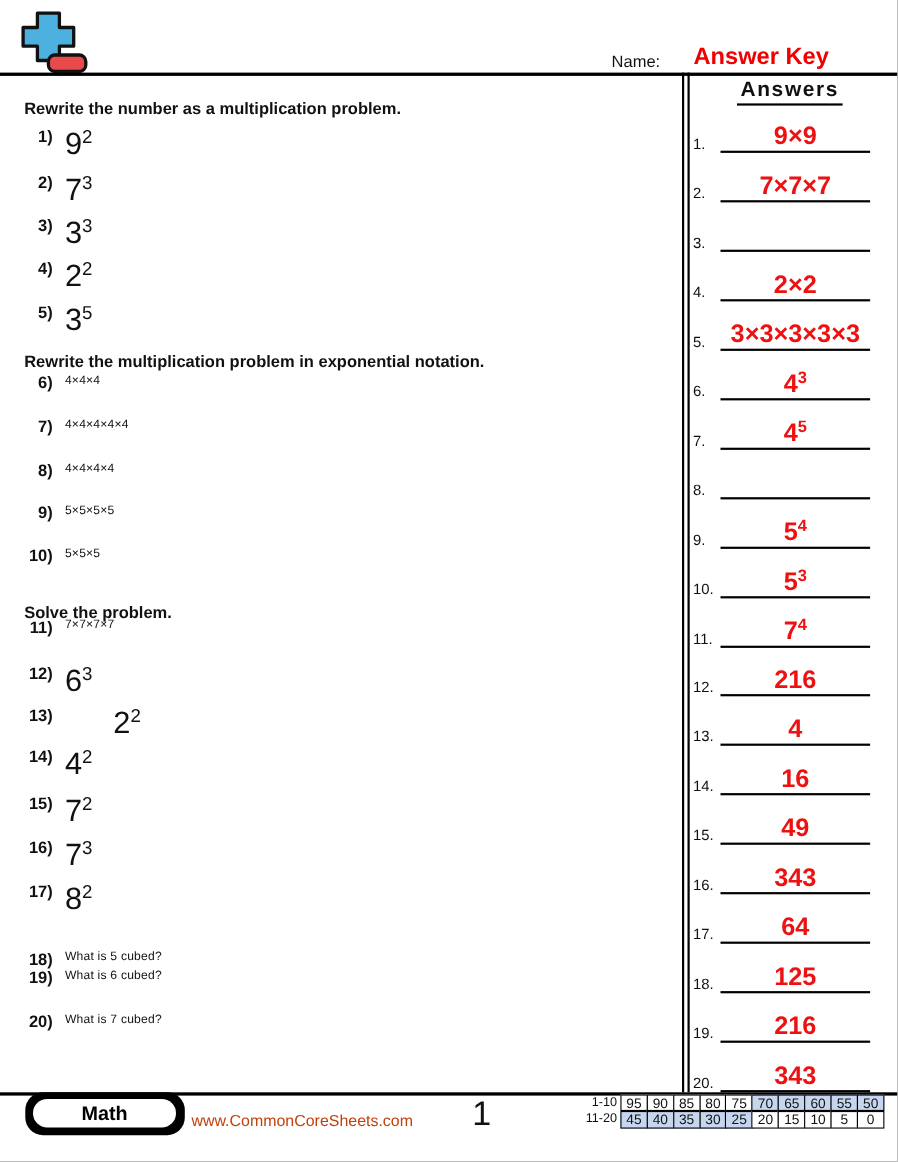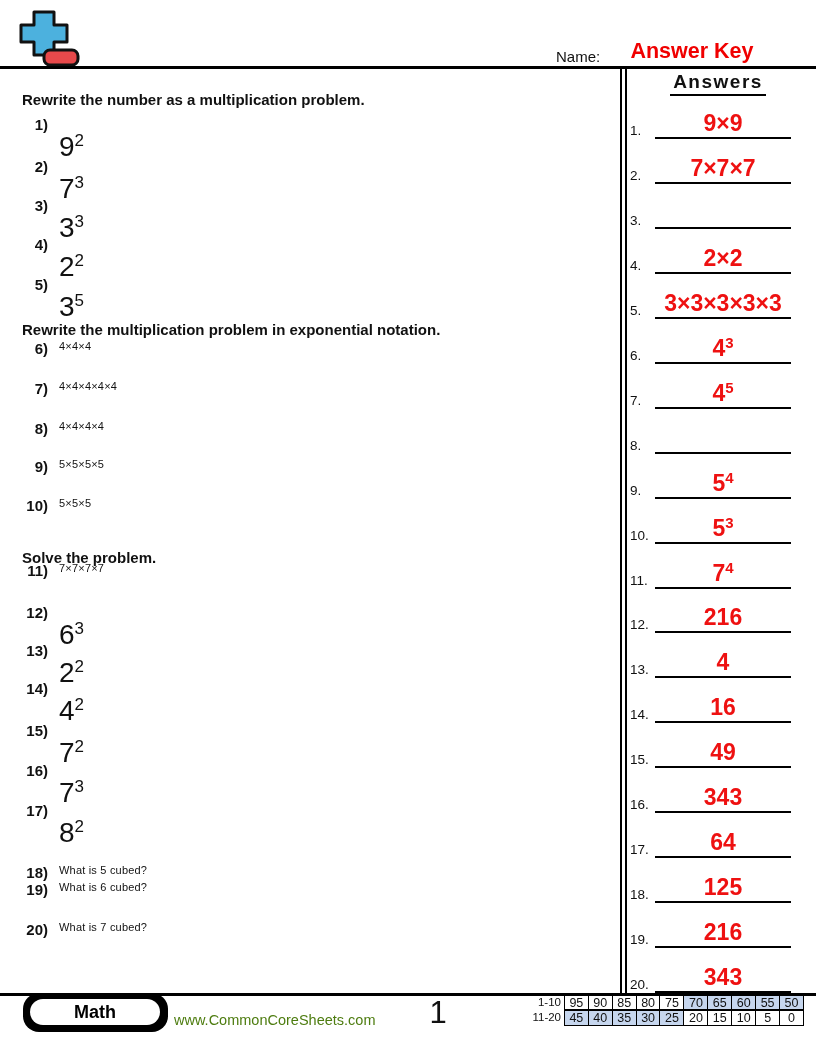--- a/index.html
+++ b/index.html
@@ -30,30 +30,30 @@
   .a-val{position:absolute;left:31px;top:3px;width:144px;height:26px;text-align:center;
          font-size:23px;font-weight:bold;line-height:26px;color:var(--answer-red,#ee1111);
          white-space:nowrap;}
   .a-val .pow-sup{font-size:15px;position:relative;top:-8px;line-height:0;}
 
   
   .instruction{position:absolute;left:22px;font-size:15px;font-weight:bold;white-space:nowrap;}
   .q-row{position:absolute;left:14px;display:flex;align-items:flex-start;white-space:nowrap;}
   .q-num{width:34px;text-align:right;font-weight:bold;font-size:15px;flex:none;line-height:1.2;}
   .q-expr-text{margin-left:11px;font-size:11px;line-height:1.2;letter-spacing:.2px;}
-  .q-expr-pow{margin-left:11px;font-size:28px;line-height:1;margin-top:17px;text-align:right;}
+  .q-expr-pow{margin-left:11px;font-size:28px;line-height:1;margin-top:1px;text-align:right;}
   .q-expr-pow .pow-sup{font-size:17px;position:relative;top:-10px;line-height:0;}
 
   
   .badge{position:absolute;left:23px;top:993px;width:145px;height:39px;background:#000;
          border-radius:16px;}
   .badge-pill{position:absolute;left:7px;top:6px;width:130px;height:26px;background:#fff;
               border-radius:14px;text-align:center;font-size:18px;font-weight:bold;
               line-height:26px;color:#000;}
-  .website{position:absolute;left:174px;top:1012px;font-size:14.5px;color:#4d7c0f;}
+  .website{position:absolute;left:174px;top:1012px;font-size:14.5px;color:#c2410c;}
   .pagenum{position:absolute;left:420px;top:995px;width:36px;text-align:center;
            font-size:31px;color:#111;}
   .score-row{position:absolute;left:507px;display:flex;height:15.5px;}
   .score-label{width:54px;text-align:right;padding-right:4px;font-size:11.5px;
                line-height:15.5px;flex:none;}
   .score-cell{width:23.1px;flex:none;border:1.2px solid #000;margin-left:-1.2px;
               text-align:center;font-size:12.5px;line-height:14.5px;background:#fff;}
   .score-cell.hl{background:var(--score-highlight,#c6d6ee);}
 </style>
 </head>
@@ -122,21 +122,21 @@
       </div>
       <div class="instruction" style="top: 549px;">Solve the problem.</div>
       <div class="q-row" style="top: 562px;">
         <span class="q-num">11)</span>
         <span class="q-expr-text">7×7×7×7</span>
       </div>
       <div class="q-row" style="top: 604px;">
         <span class="q-num">12)</span>
         <span class="q-expr-pow"><span>6</span><span class="pow-sup">3</span></span>
       </div>
-      <div class="q-row" style="top: 642px;">
+      <div class="q-row" style="top: 642px; gap: 44px;">
         <span class="q-num">13)</span>
         <span class="q-expr-pow"><span>2</span><span class="pow-sup">2</span></span>
       </div>
       <div class="q-row" style="top: 680px;">
         <span class="q-num">14)</span>
         <span class="q-expr-pow"><span>4</span><span class="pow-sup">2</span></span>
       </div>
       <div class="q-row" style="top: 722px;">
         <span class="q-num">15)</span>
         <span class="q-expr-pow"><span>7</span><span class="pow-sup">2</span></span>

